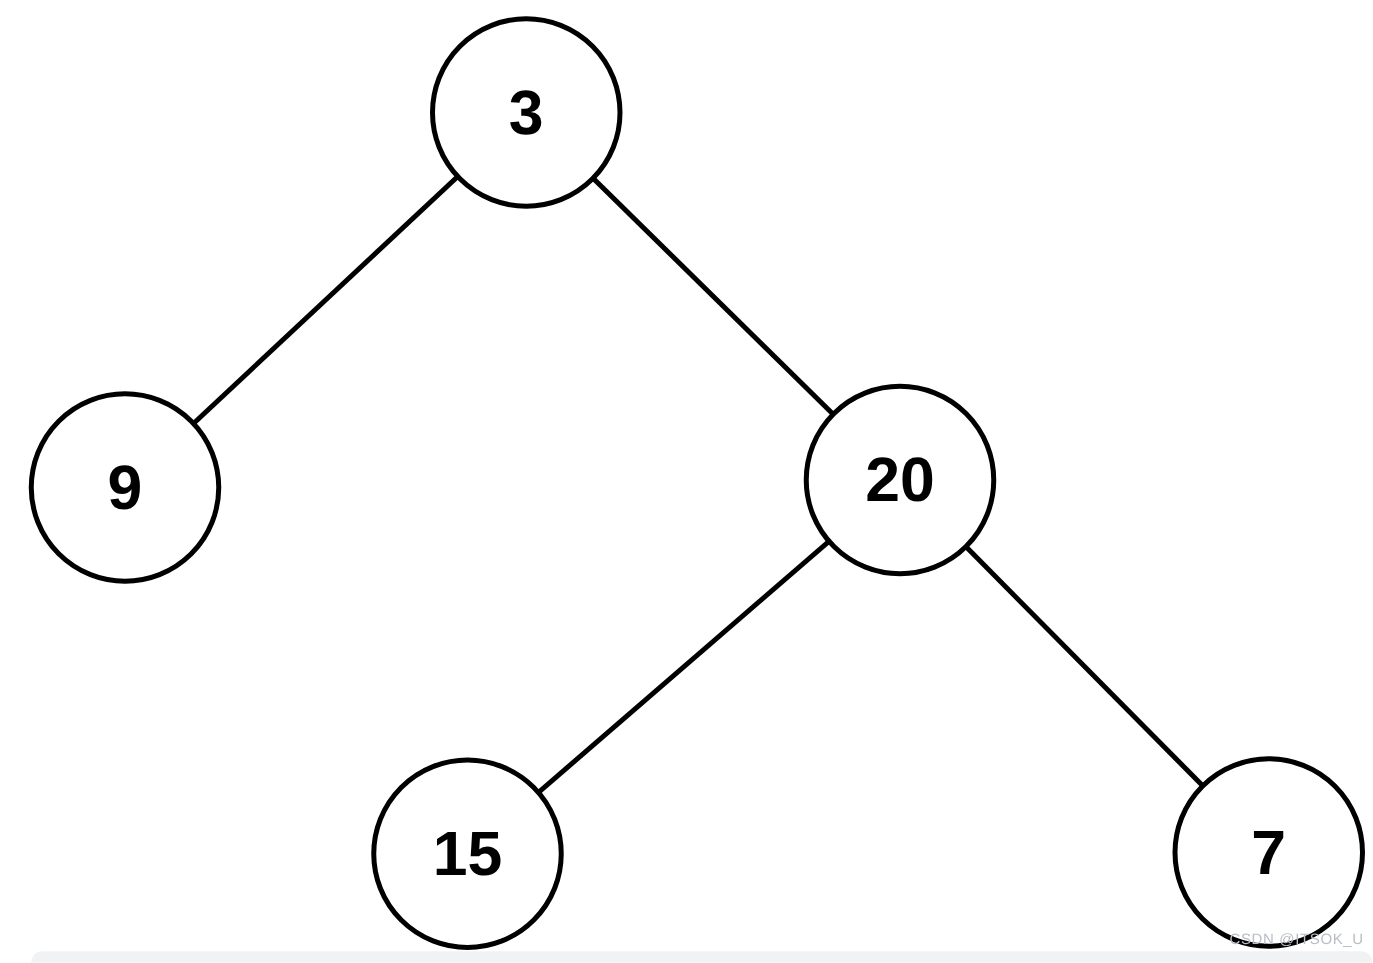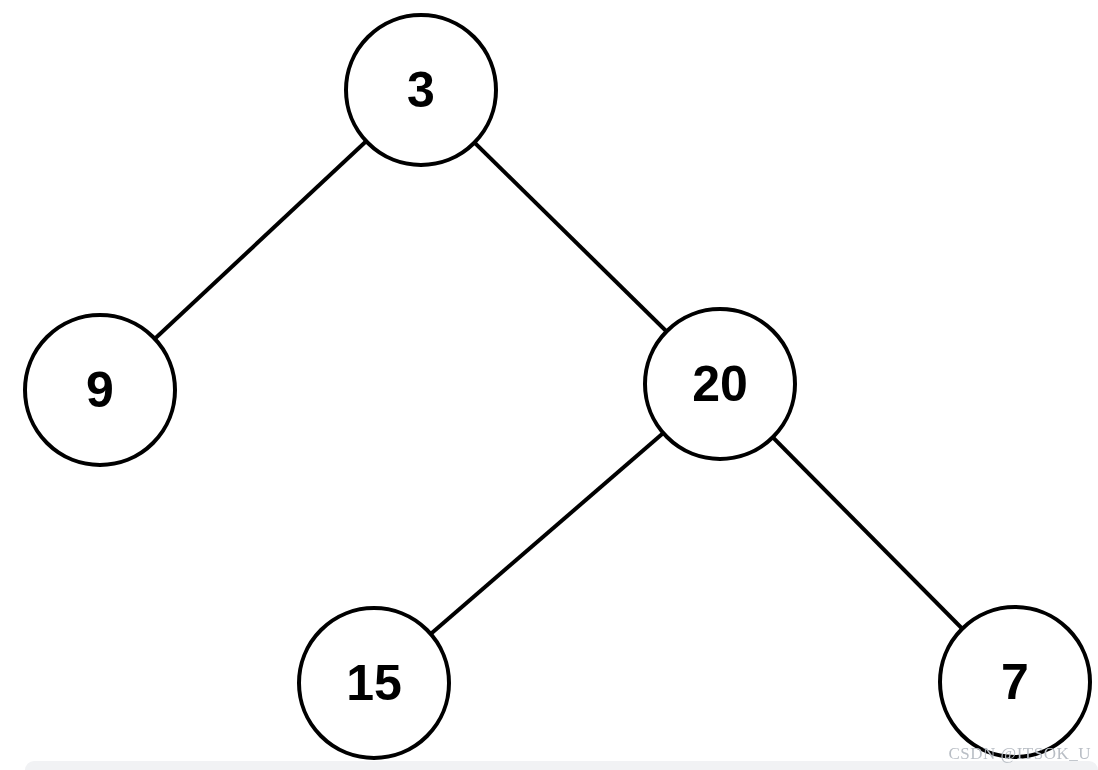--- a/index.html
+++ b/index.html
@@ -26,23 +26,23 @@
     display: block;
   }
   .node-label {
     font-family: "Liberation Sans", sans-serif;
     font-weight: 700;
   }
   .watermark {
     position: absolute;
     top: 744px;
     right: 7px;
-    font-size: 17px;
+    font-size: 12px;
     letter-spacing: 0.5px;
-    font-family: Liberation Serif, serif;
+    font-family: Liberation Sans, sans-serif;
     user-select: none;
     z-index: 3;
   }
   .bottom-bar {
     position: absolute;
     left: 25px;
     right: 0;
     top: 761px;
     height: 12px;
     border-radius: 9px 9px 0 0;

